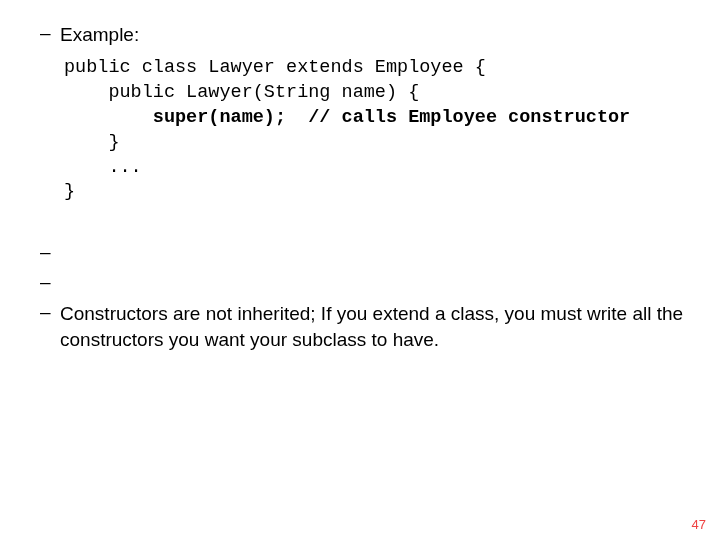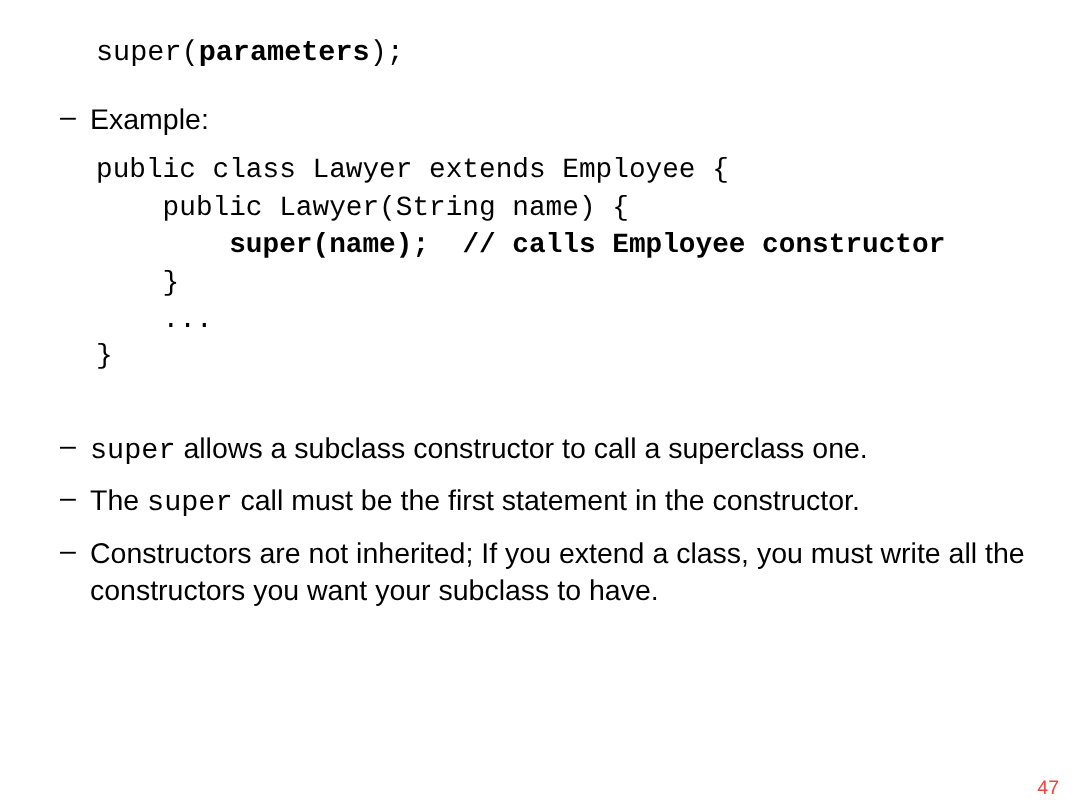--- a/index.html
+++ b/index.html
@@ -80,42 +80,39 @@
   }
 </style>
 </head>
 <body>
 
 <div class="slide">
 
 
   <div class="body">
 
-    <div class="syntax-line"><span class="kw">super(</span><span class="bold">parameters</span><span class="kw">);</span></div>
 
     <div class="bullet">
       <span class="dash">–</span>
       <span class="text">Example:</span>
     </div>
 
     <div class="code-block"><span>public class Lawyer extends Employee {</span>
 <span>    public Lawyer(String name) {</span>
 <span class="bold">        super(name);</span><span class="bold comment">  // calls Employee constructor</span>
 <span>    }</span>
 <span>    ...</span>
 <span>}</span></div>
 
     <div class="bullet">
       <span class="dash">–</span>
-      <span class="text"><span class="mono">super</span><span> allows a subclass constructor to call a superclass one.</span></span>
     </div>
 
     <div class="bullet">
       <span class="dash">–</span>
-      <span class="text"><span>The </span><span class="mono">super</span><span> call must be the first statement in the constructor.</span></span>
     </div>
 
     <div class="bullet">
       <span class="dash">–</span>
       <span class="text">Constructors are not inherited; If you extend a class, you must write all the constructors you want your subclass to have.</span>
     </div>
 
   </div>
 
   <div class="pagenum">47</div>

